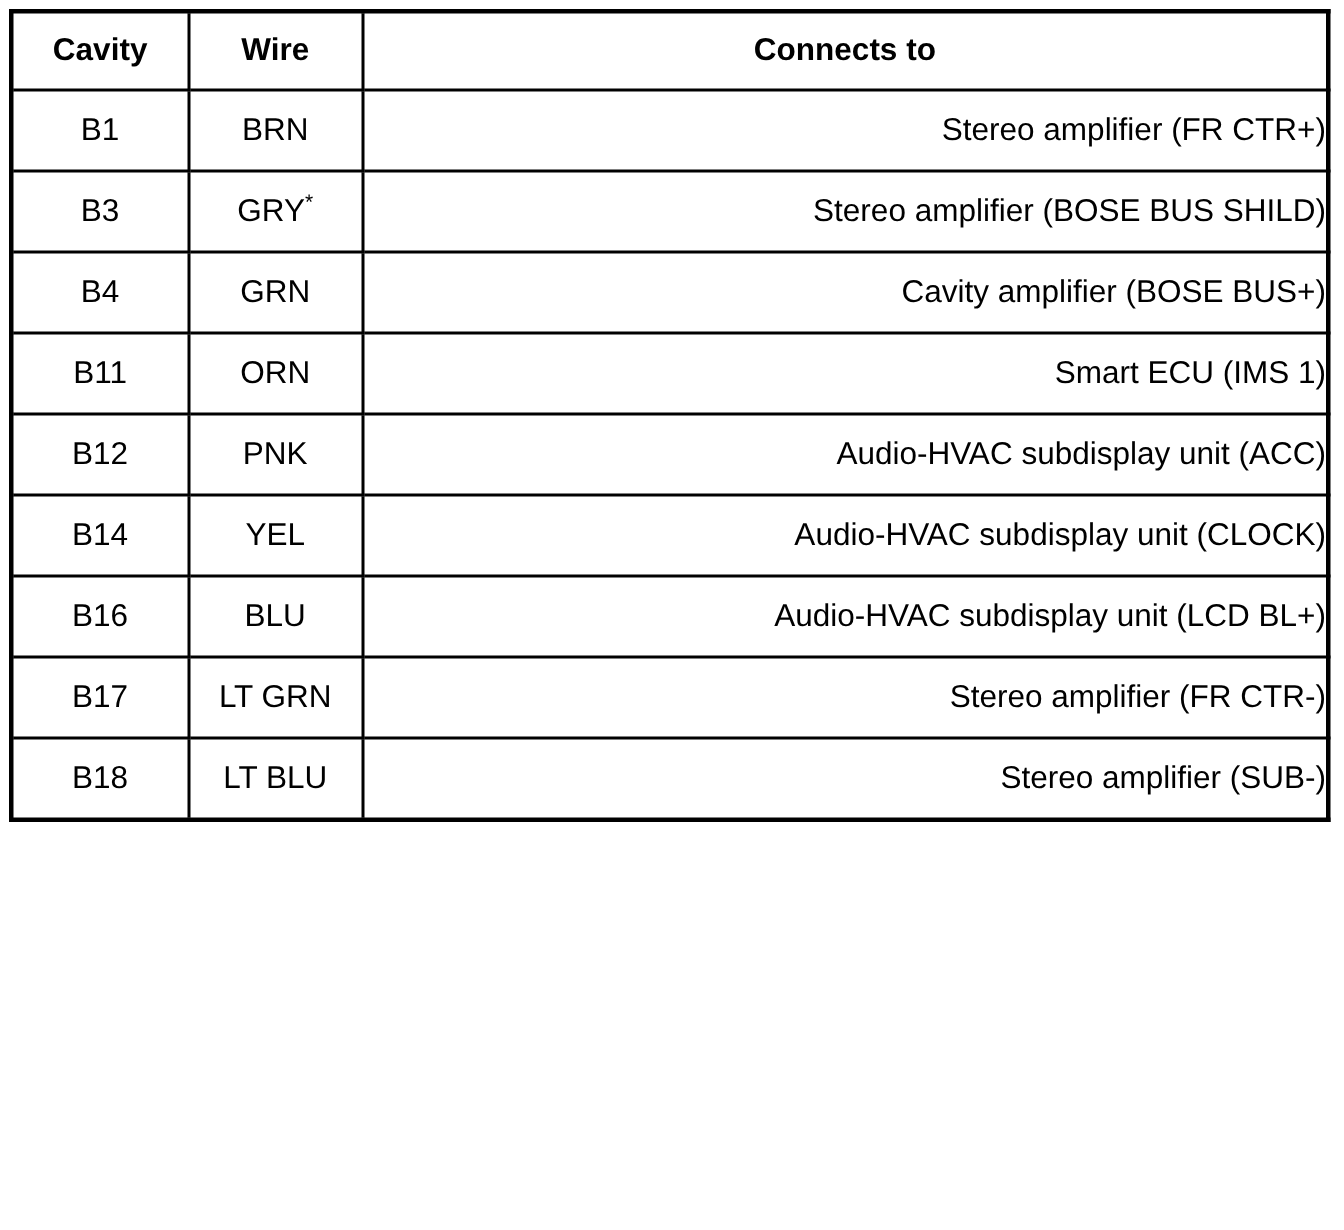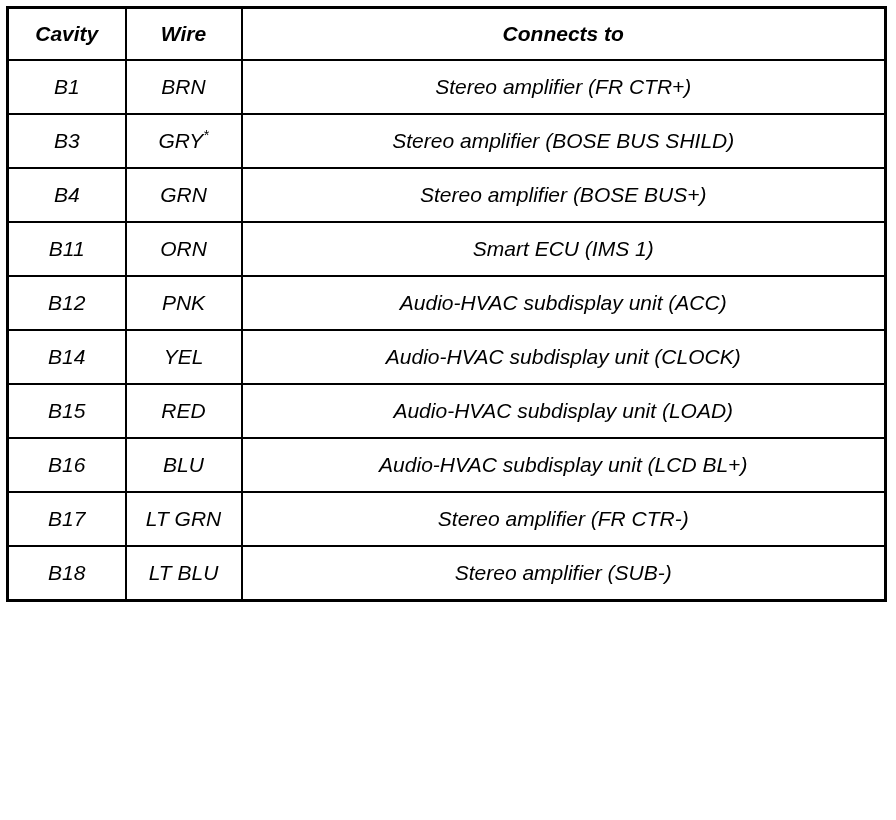--- a/index.html
+++ b/index.html
@@ -44,27 +44,26 @@
     line-height: 1.1;
   }
   .wiring-table thead th {
     font-weight: bold;
     height: 50px;
     font-size: 21px;
   }
   
   .wiring-table {
     border: 3px solid #000000;
-    font-style: italic;
   }
   .cell-center {
     text-align: center;
   }
   .cell-left {
-    text-align: center;
+    text-align: right;
     padding-left: 11px;
     margin-top: 46px;
   }
   .wire-mark {
     font-size: 14px;
     vertical-align: super;
     line-height: 0;
   }
   .hdr-cavity, .hdr-wire, .hdr-conn {
     text-align: center;
@@ -95,41 +94,36 @@
           <td class="cell-left">Stereo amplifier (FR CTR+)</td>
         </tr>
         <tr>
           <td class="cell-center">B3</td>
           <td class="cell-center"><span>GRY</span><span class="wire-mark">*</span></td>
           <td class="cell-left">Stereo amplifier (BOSE BUS SHILD)</td>
         </tr>
         <tr>
           <td class="cell-center">B4</td>
           <td class="cell-center"><span>GRN</span></td>
-          <td class="cell-left">Stereo amplifier (BOSE BUS+)</td>
+          <td class="cell-left">Cavity amplifier (BOSE BUS+)</td>
         </tr>
         <tr>
           <td class="cell-center">B11</td>
           <td class="cell-center"><span>ORN</span></td>
           <td class="cell-left">Smart ECU (IMS 1)</td>
         </tr>
         <tr>
           <td class="cell-center">B12</td>
           <td class="cell-center"><span>PNK</span></td>
           <td class="cell-left">Audio-HVAC subdisplay unit (ACC)</td>
         </tr>
         <tr>
           <td class="cell-center">B14</td>
           <td class="cell-center"><span>YEL</span></td>
           <td class="cell-left">Audio-HVAC subdisplay unit (CLOCK)</td>
-        </tr>
-        <tr>
-          <td class="cell-center">B15</td>
-          <td class="cell-center"><span>RED</span></td>
-          <td class="cell-left">Audio-HVAC subdisplay unit (LOAD)</td>
         </tr>
         <tr>
           <td class="cell-center">B16</td>
           <td class="cell-center"><span>BLU</span></td>
           <td class="cell-left">Audio-HVAC subdisplay unit (LCD BL+)</td>
         </tr>
         <tr>
           <td class="cell-center">B17</td>
           <td class="cell-center"><span>LT GRN</span></td>
           <td class="cell-left">Stereo amplifier (FR CTR-)</td>

